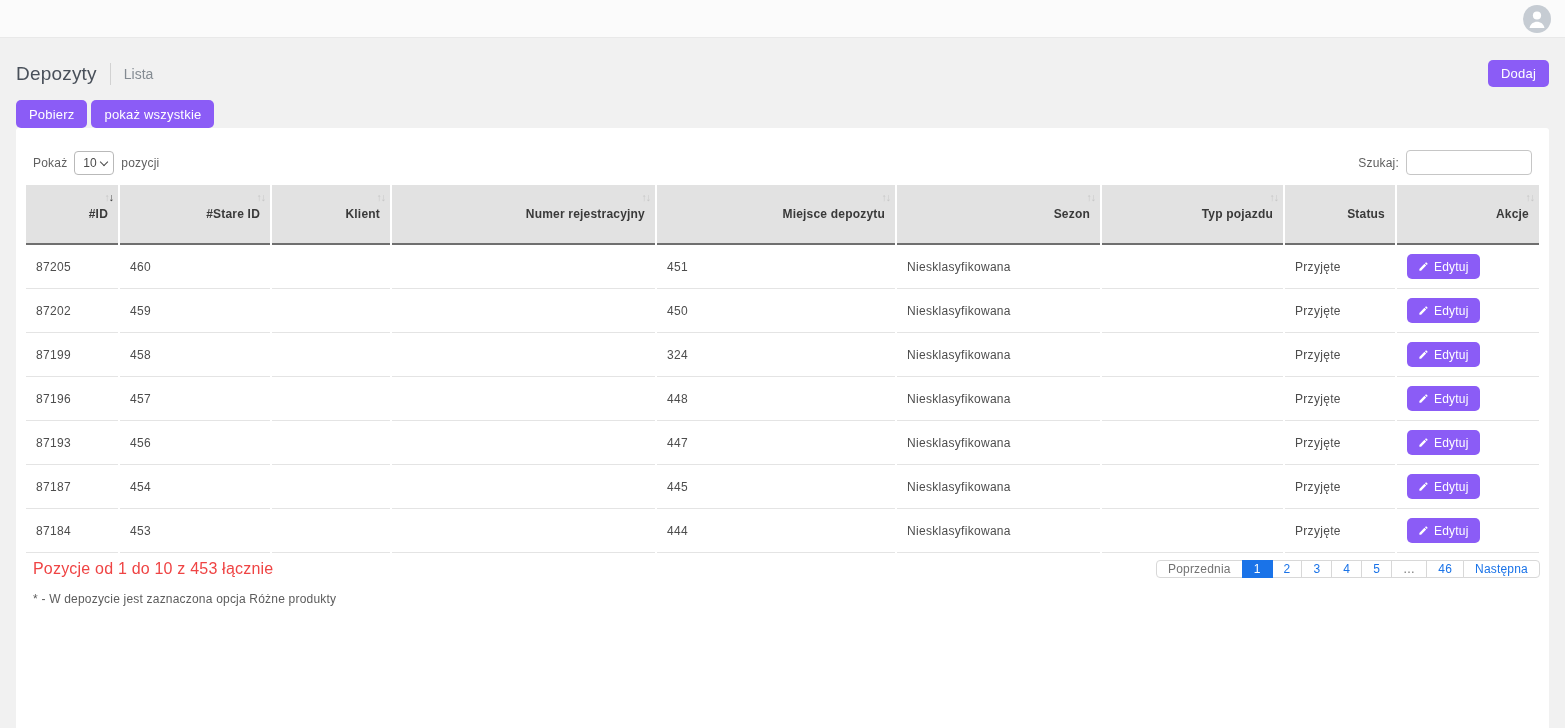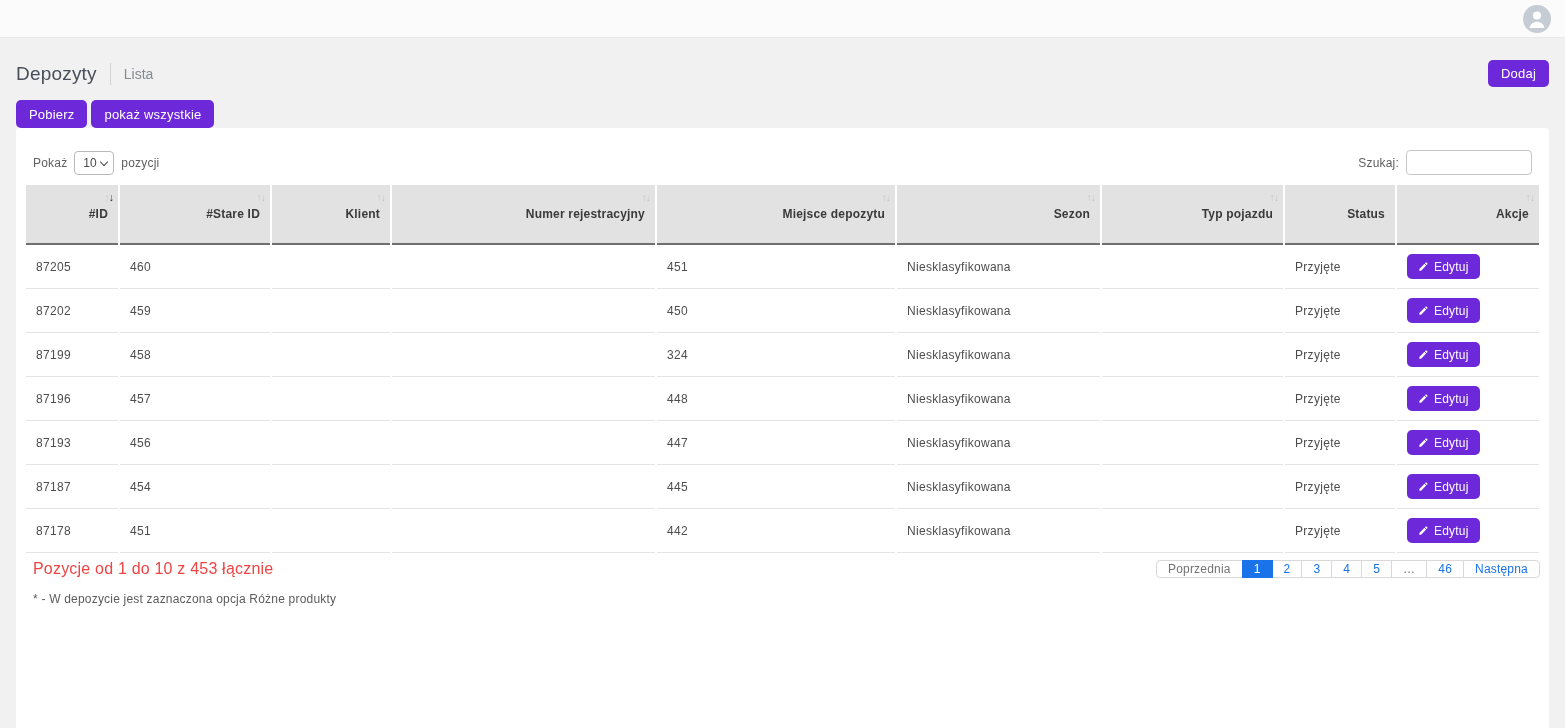--- a/index.html
+++ b/index.html
@@ -30,21 +30,21 @@
     margin-top:21px; height:29px;
     display:flex; align-items:center; justify-content:space-between;
   }
   .title-group { display:flex; align-items:center; }
   .page-title { font-size:19px; color:#49505a; font-weight:500; letter-spacing:.2px; }
   .title-divider { width:1px; height:22px; background:#d2d2d2; margin:0 13px; }
   .page-subtitle { font-size:14px; color:#848b92; }
 
   .btn {
     display:inline-flex; align-items:center; gap:5px;
-    background:#6d28d9; color:#fff; border:none; border-radius:5px;
+    background:#8b5cf6; color:#fff; border:none; border-radius:5px;
     font-family:inherit; font-size:13px; font-weight:500; letter-spacing:.2px;
     padding:7px 13px; cursor:pointer; line-height:1;
   }
 
   .actions-row { margin-top:12px; display:flex; gap:4px; height:28px; }
   .actions-row .btn { height:28px; }
 
   
   .card {
     margin-top:0; background:#fff; border-radius:3px 3px 0 0;
@@ -340,42 +340,42 @@
         <span>
           <svg width="11" height="11" viewBox="0 0 24 24">
             <path fill="#ffffff" d="M3 17.25V21h3.75L17.81 9.94l-3.75-3.75L3 17.25zM20.71 7.04c.39-.39.39-1.02 0-1.41l-2.34-2.34a.9959.9959 0 0 0-1.41 0l-1.83 1.83 3.75 3.75 1.83-1.83z"></path>
           </svg>
         </span>
         <span>Edytuj</span>
       </button>
     </td>
   </tr>
 
-
-
-  <tr>
-    <td>87178</td>
-    <td>451</td>
-    <td></td>
-    <td></td>
-    <td>442</td>
-    <td>Niesklasyfikowana</td>
-    <td></td>
-    <td>Przyjęte</td>
-    <td>
-      <button class="btn btn-edit">
-        <span>
-          <svg width="11" height="11" viewBox="0 0 24 24">
-            <path fill="#ffffff" d="M3 17.25V21h3.75L17.81 9.94l-3.75-3.75L3 17.25zM20.71 7.04c.39-.39.39-1.02 0-1.41l-2.34-2.34a.9959.9959 0 0 0-1.41 0l-1.83 1.83 3.75 3.75 1.83-1.83z"></path>
-          </svg>
-        </span>
-        <span>Edytuj</span>
-      </button>
-    </td>
-  </tr>
+  <tr>
+    <td>87184</td>
+    <td>453</td>
+    <td></td>
+    <td></td>
+    <td>444</td>
+    <td>Niesklasyfikowana</td>
+    <td></td>
+    <td>Przyjęte</td>
+    <td>
+      <button class="btn btn-edit">
+        <span>
+          <svg width="11" height="11" viewBox="0 0 24 24">
+            <path fill="#ffffff" d="M3 17.25V21h3.75L17.81 9.94l-3.75-3.75L3 17.25zM20.71 7.04c.39-.39.39-1.02 0-1.41l-2.34-2.34a.9959.9959 0 0 0-1.41 0l-1.83 1.83 3.75 3.75 1.83-1.83z"></path>
+          </svg>
+        </span>
+        <span>Edytuj</span>
+      </button>
+    </td>
+  </tr>
+
+
 </tbody>
     </table>
 
     <div class="card-footer">
       <span class="info-text">Pozycje od 1 do 10 z 453 łącznie</span>
       <div class="pagination">
         <button class="page-item muted">Poprzednia</button>
         <button class="page-item active">1</button>
         <button class="page-item">2</button>
         <button class="page-item">3</button>

